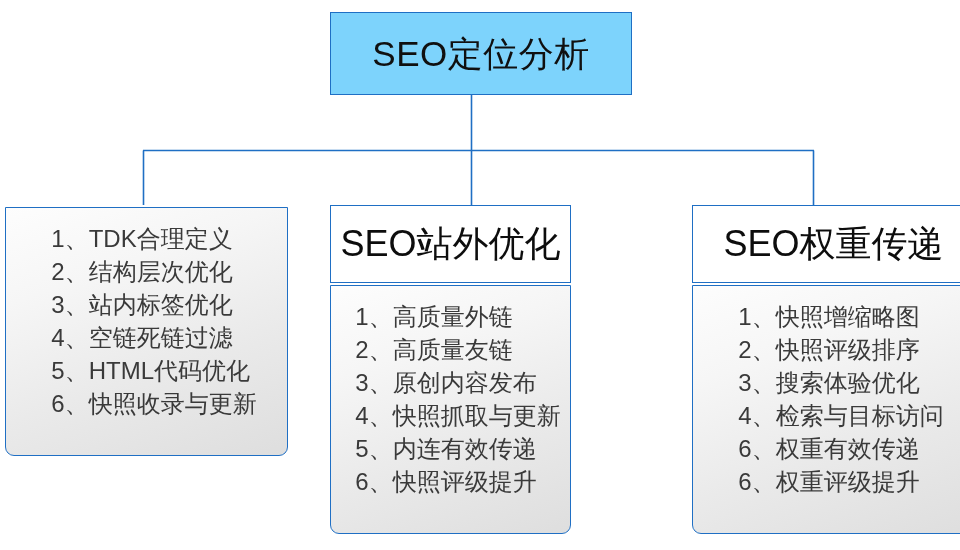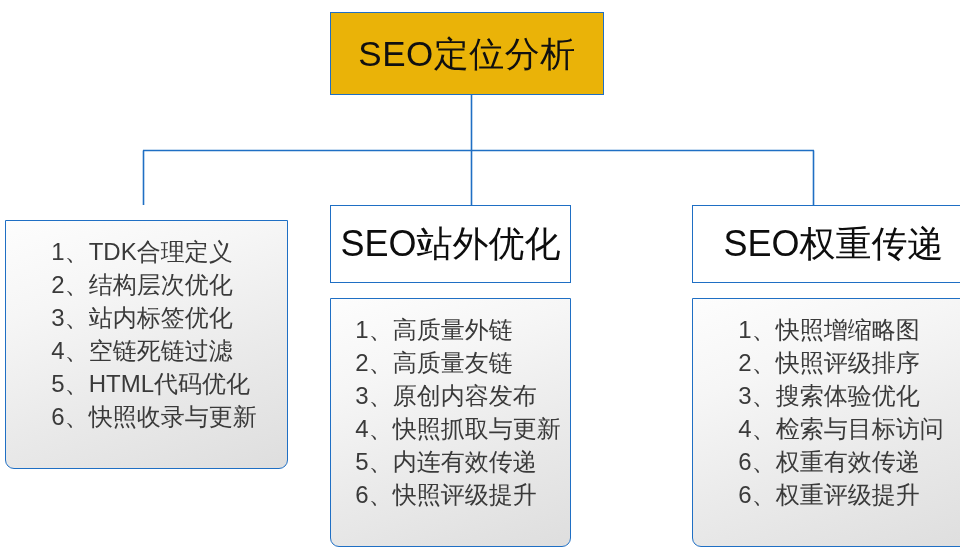--- a/index.html
+++ b/index.html
@@ -27,25 +27,25 @@
     width: 960px;
     height: 550px;
     pointer-events: none;
   }
 
   
   .root-box {
     position: absolute;
     left: 330px;
     top: 12px;
-    width: 274px;
+    width: 302px;
     height: 83px;
     box-sizing: border-box;
     border: 1.6px solid #1f6fc4;
-    background: #eab308;
+    background: #7dd3fc;
     display: flex;
     align-items: center;
     justify-content: center;
   }
   .root-title {
     font-size: 35px;
     color: #101010;
     letter-spacing: 0.5px;
     line-height: 1;
     white-space: nowrap;
@@ -74,21 +74,21 @@
     font-size: 36px;
     color: #0d0d0d;
     line-height: 1;
     white-space: nowrap;
   }
 
   .col-list {
     box-sizing: border-box;
     width: 100%;
     height: 249px;
-    margin-top: 15px;
+    margin-top: 2px;
     border: 1.6px solid #1f6fc4;
     border-radius: 0 0 9px 9px;
     background: linear-gradient(160deg, #fdfdfd 0%, #f6f6f6 28%, #eaeaea 62%, #dedede 100%);
     padding: 14px 0 0 15px;
     display: flex;
     flex-direction: column;
     align-items: center;
   }
   .list-inner {
     display: flex;

